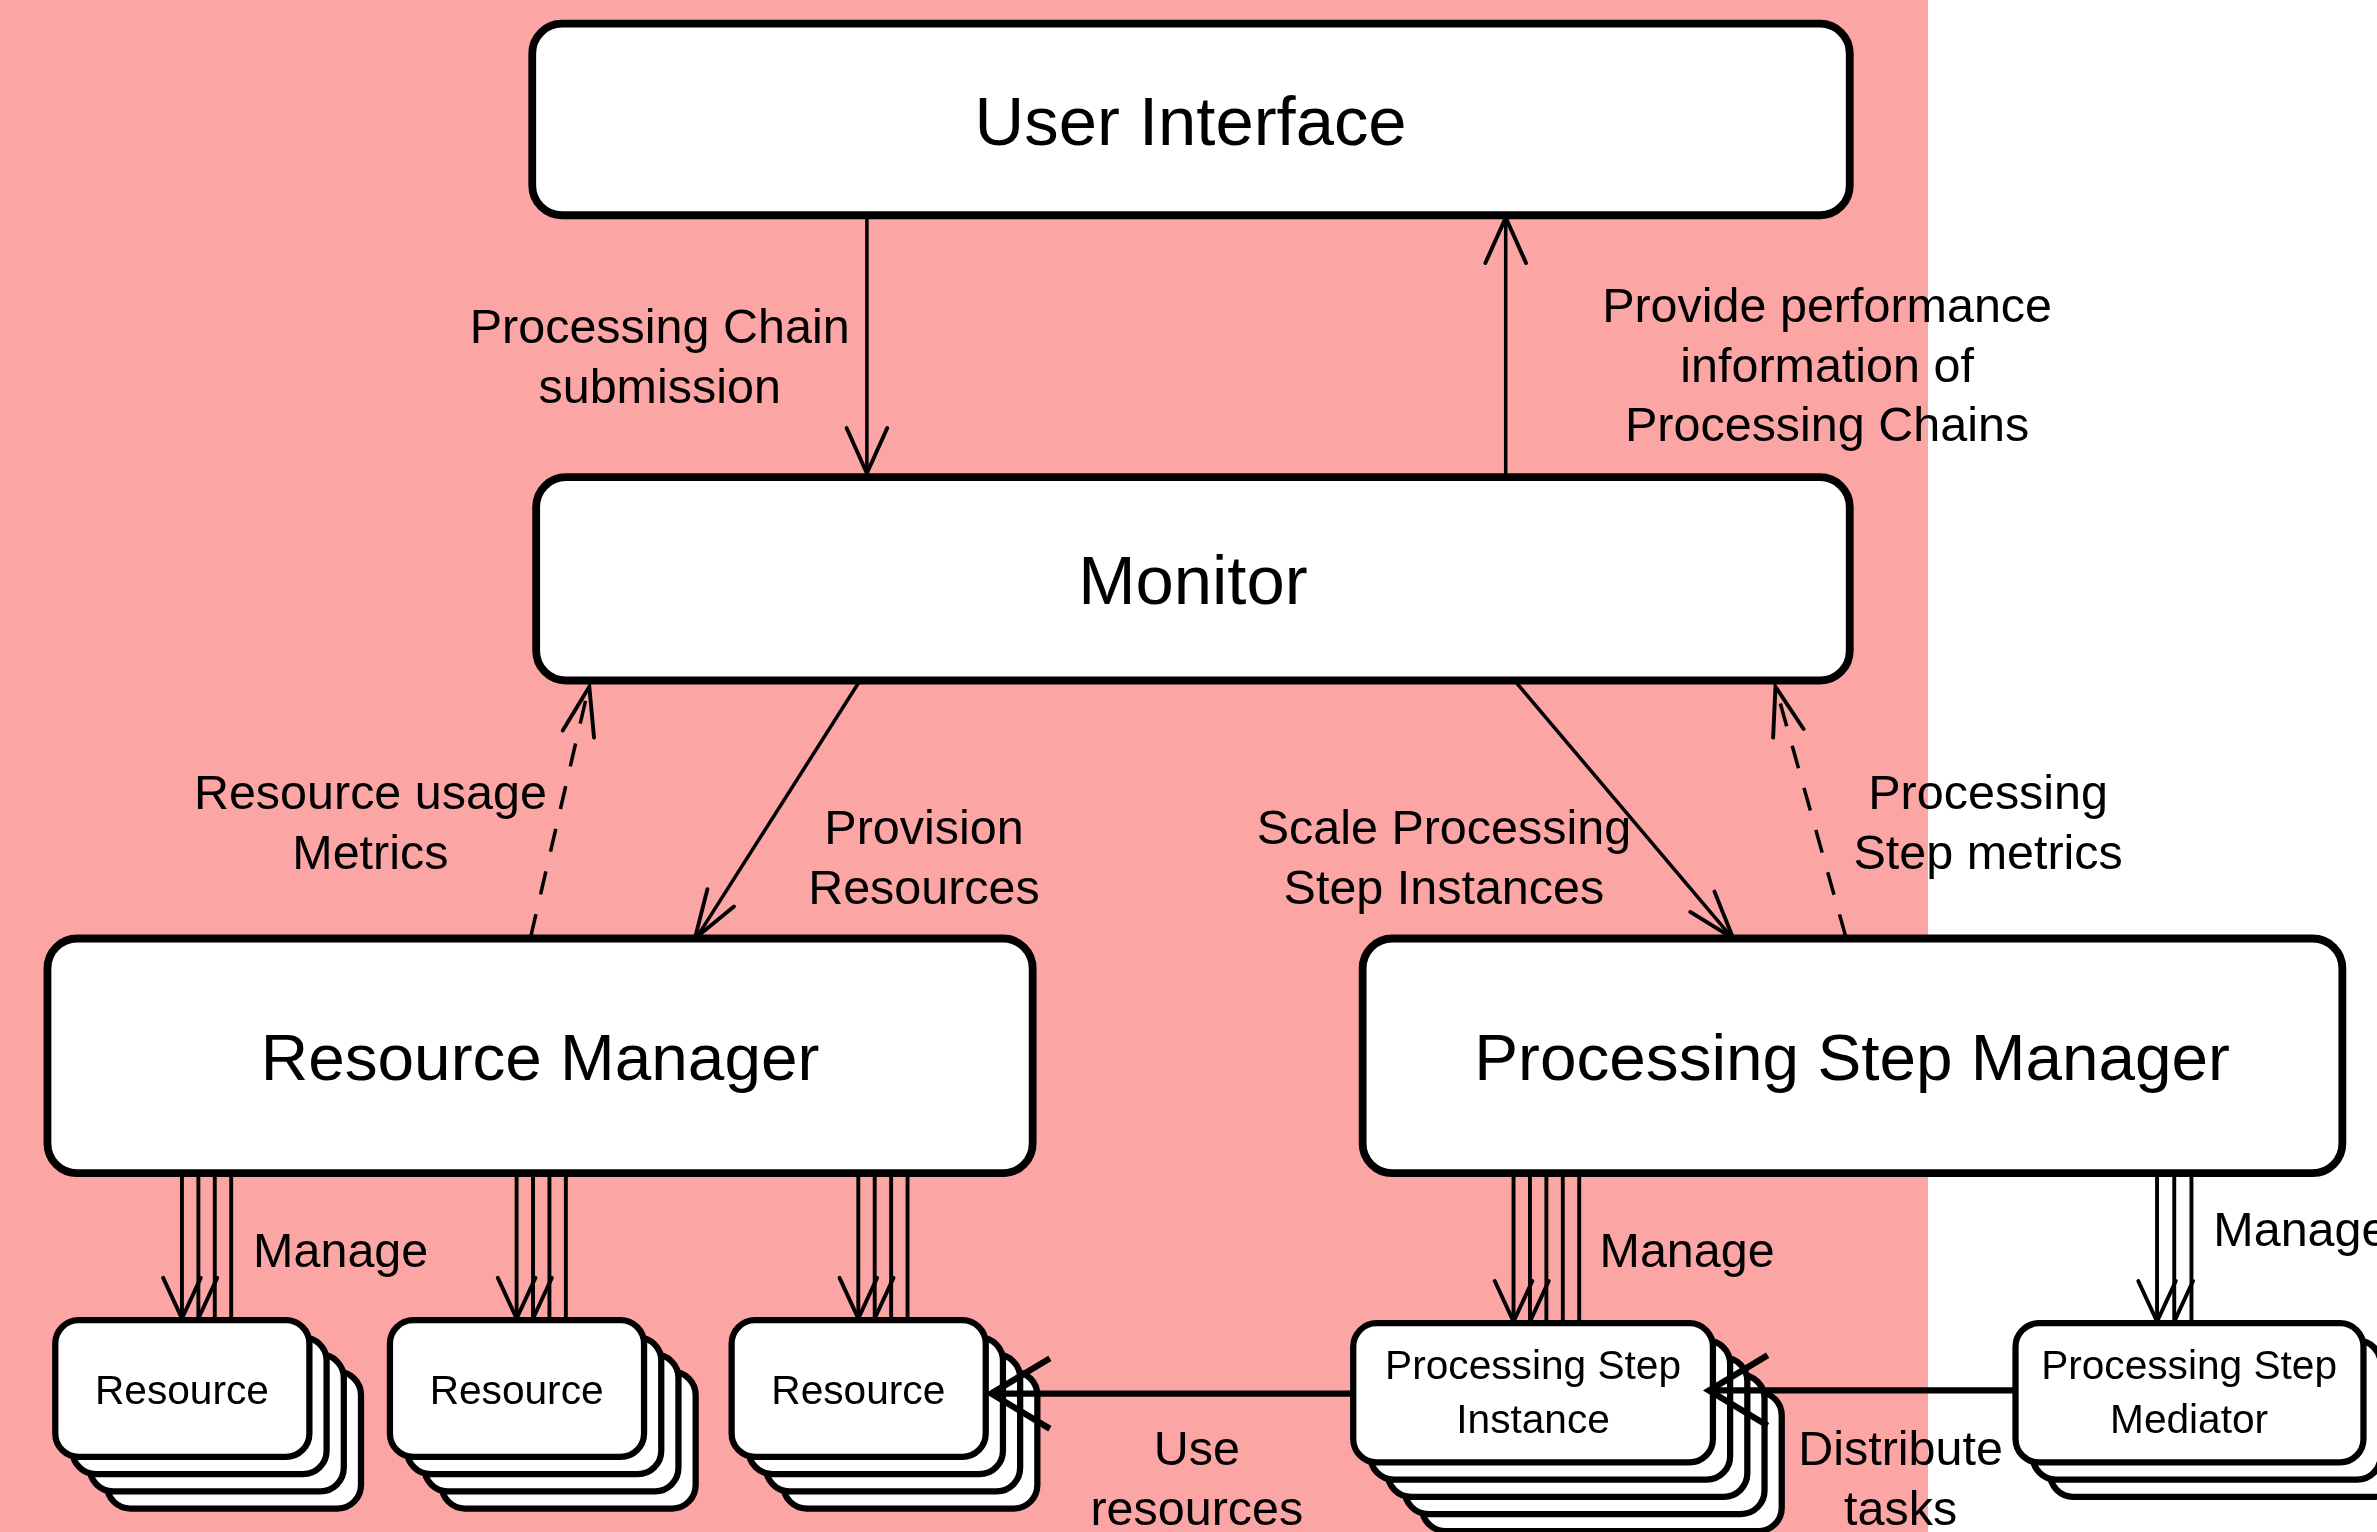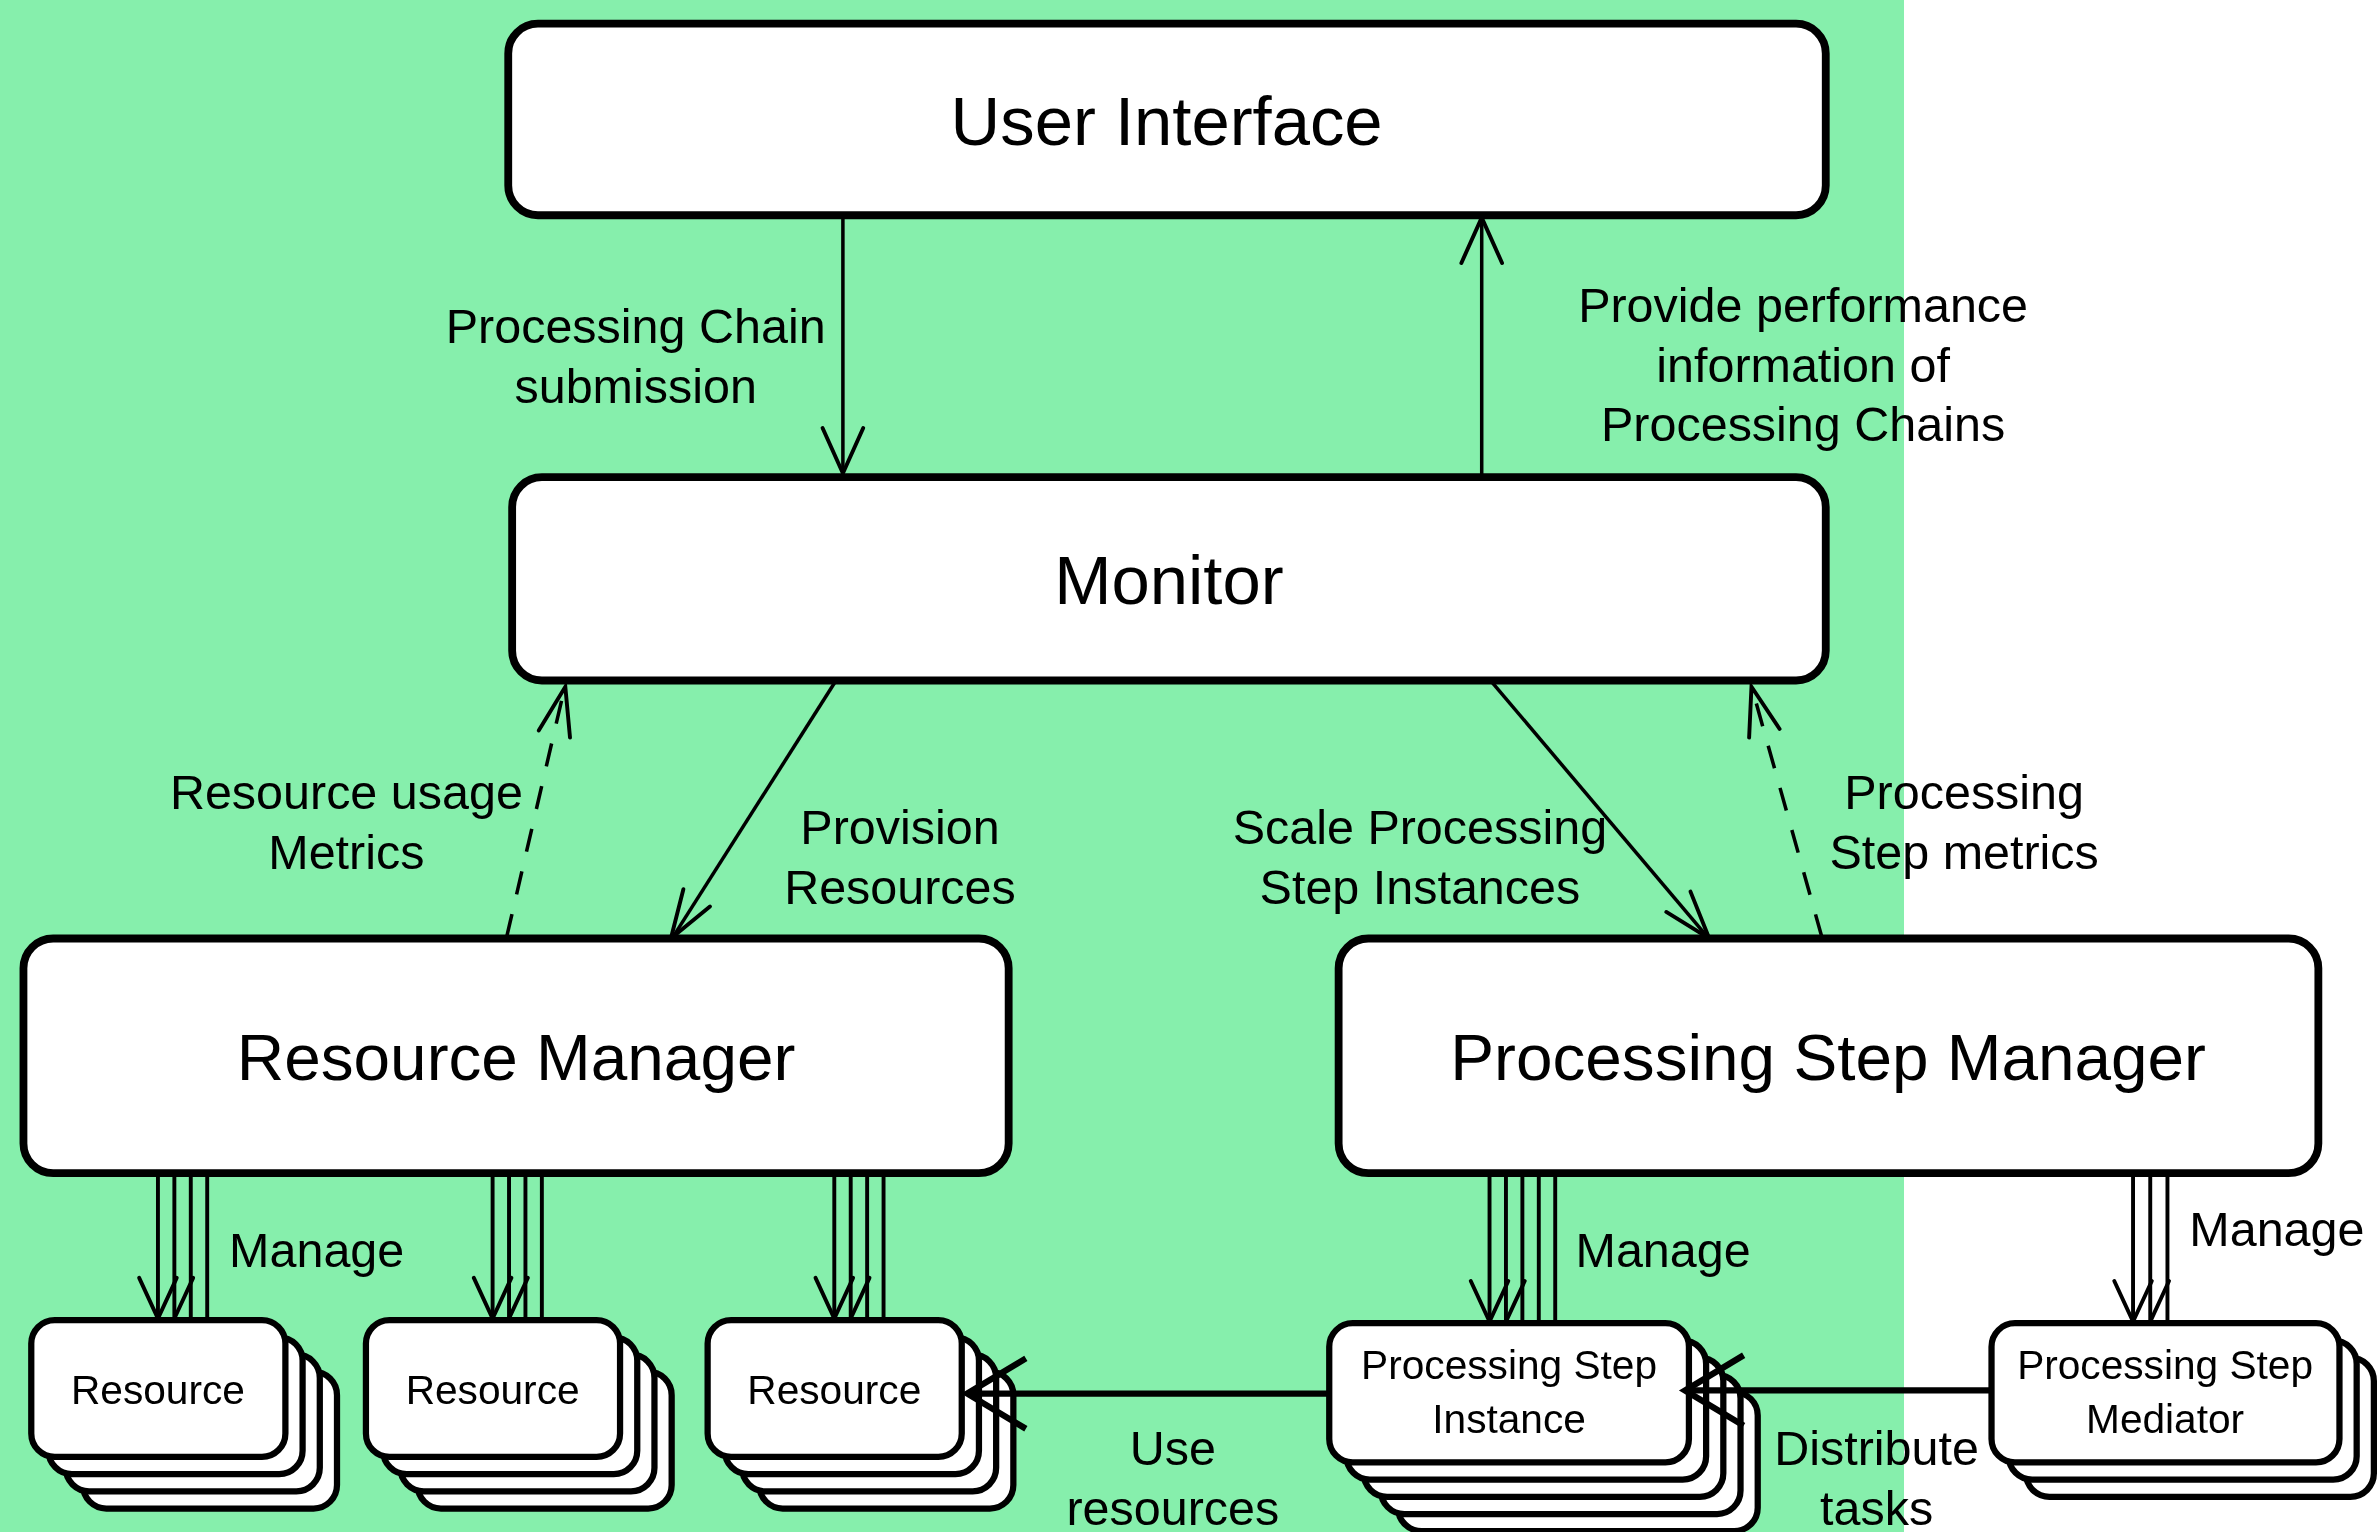--- a/index.html
+++ b/index.html
@@ -1,16 +1,16 @@
 <!DOCTYPE html>
 <html style="font-size:12.5px"><head>
 <meta charset="utf-8">
 <style>
   html, body { margin: 0; padding: 0; background: #ffffff; }
-  .diagram-wrap { width: 1904px; height: 1533px; background: #86efac; }
+  .diagram-wrap { width: 1904px; height: 1533px; background: #fca5a5; padding-left: 24px; }
   svg { display: block; }
   text {
     font-family: "Liberation Sans", "DejaVu Sans", sans-serif;
     fill: #000000;
   }
   .node-rect { fill: #ffffff; stroke: #000000; }
   .big-box   { stroke-width: 10px; }
   .card      { stroke-width: 8px; }
   .conn      { stroke: #000000; stroke-width: 4.5px; fill: none; }
   .conn-dashed { stroke-dasharray: 30 26; }

